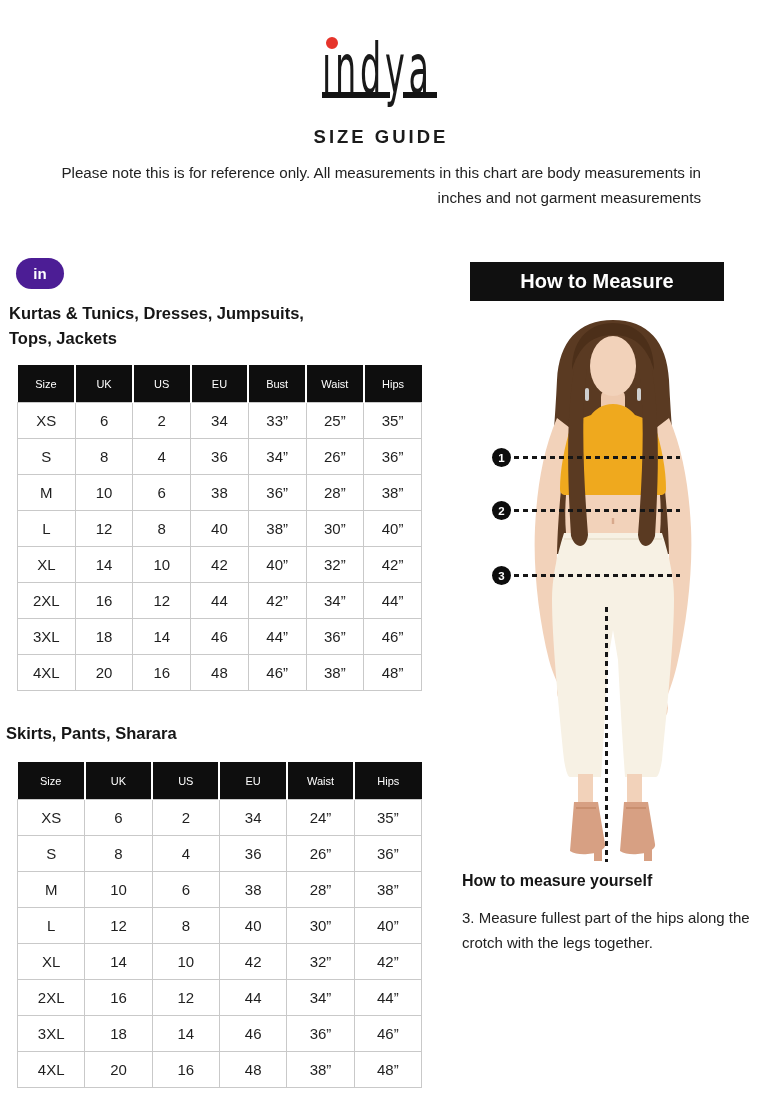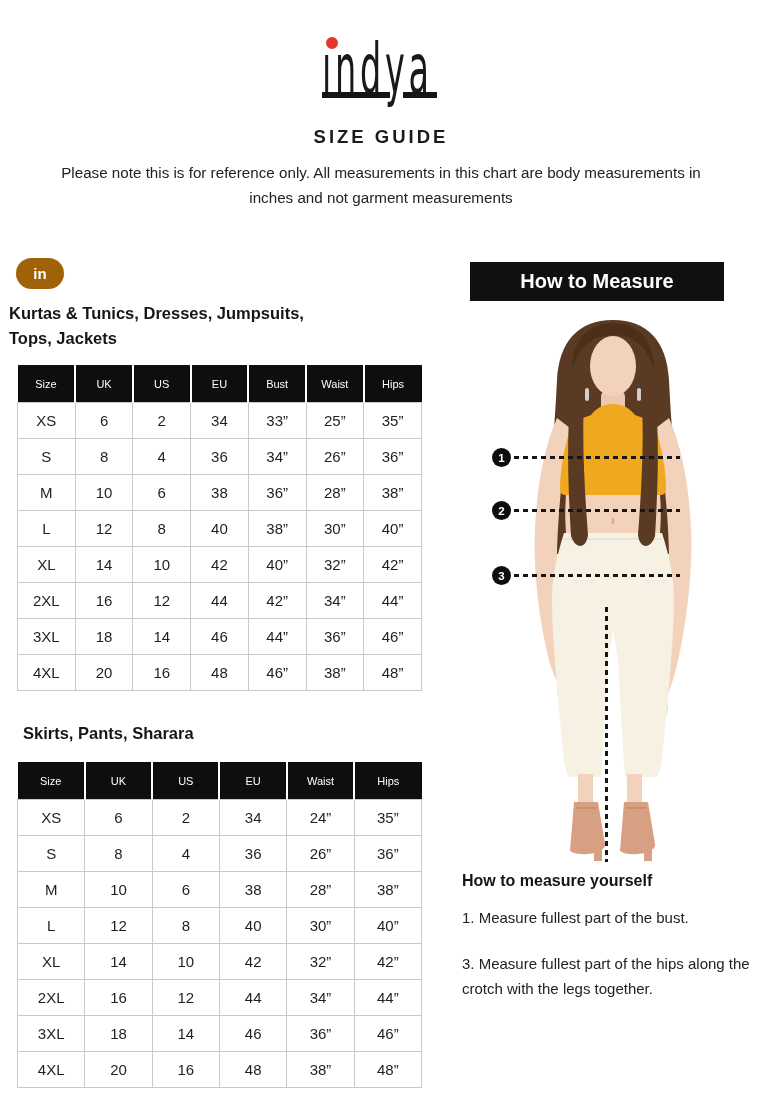--- a/index.html
+++ b/index.html
@@ -23,35 +23,35 @@
   }
   .logo-ul{position:absolute;top:66px;height:6px;background:#141414;}
   .logo-ul1{left:0;width:68px;}
   .logo-ul2{left:81px;width:34px;}
 
   .page-title{
     position:absolute;left:0;top:126px;width:762px;text-align:center;
     font-size:18.5px;font-weight:700;letter-spacing:3px;color:#1b1b1b;
   }
   .page-note{
-    position:absolute;left:61px;top:160px;width:640px;text-align:center;
+    position:absolute;left:61px;top:160px;width:640px;text-align:right;
     font-size:15.2px;line-height:25px;color:#222;
   }
 
   
   .unit-badge{
     position:absolute;left:16px;top:258px;width:48px;height:31px;border-radius:16px;
-    background:#a16207;color:#fff;font-size:15px;font-weight:700;
+    background:#4c1d95;color:#fff;font-size:15px;font-weight:700;
     display:flex;align-items:center;justify-content:center;
   }
   .section-heading{
     position:absolute;font-size:16.5px;font-weight:700;line-height:25px;color:#161616;
   }
   .heading-tops{left:9px;top:301px;width:330px;}
-  .heading-bottoms{left:23px;top:721px;width:330px;}
+  .heading-bottoms{left:6px;top:721px;width:330px;}
 
   table.size-table{
     position:absolute;left:17px;border-collapse:collapse;table-layout:fixed;
     width:405px;font-size:15px;
   }
   .table-tops{top:365px;}
   .table-bottoms{top:762px;}
   table.size-table th{
     background:#0e0e0e;color:#fff;height:35px;font-weight:500;
     border-left:2px solid #fff;text-align:center;font-size:11px;
@@ -320,15 +320,14 @@
 <div class="dash-h line-1"></div>
 <div class="dash-h line-2"></div>
 <div class="dash-h line-3"></div>
 <div class="dash-v"></div>
 <div class="marker marker-1">1</div>
 <div class="marker marker-2">2</div>
 <div class="marker marker-3">3</div>
 
 <div class="measure-text">
   <h3>How to measure yourself</h3>
-  <p>1. Measure fullest part of the bust.</p>
   <p>3. Measure fullest part of the hips along the crotch with the legs together.</p>
 </div>
 
 </body></html>

